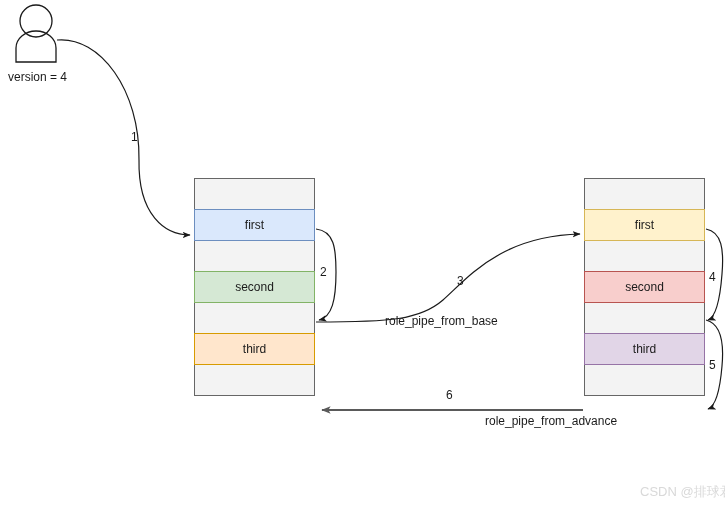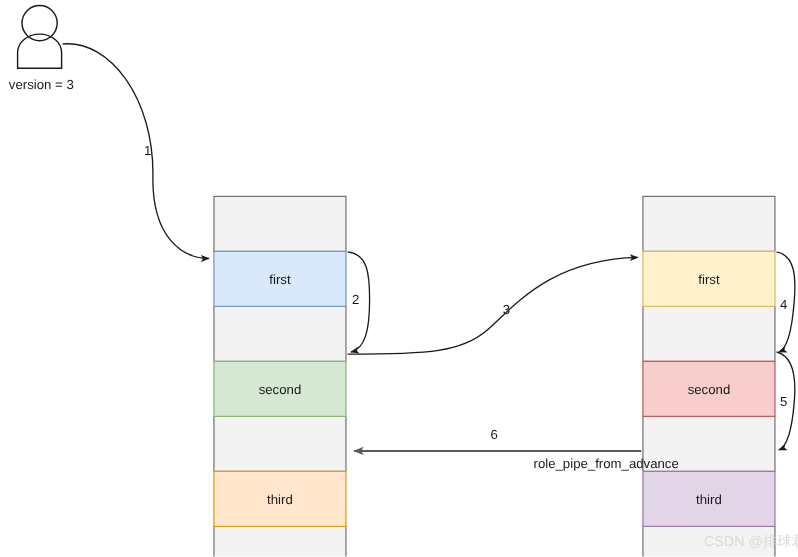--- a/index.html
+++ b/index.html
@@ -30,21 +30,21 @@
     height: 506px;
     pointer-events: none;
   }
   .stack {
     position: absolute;
     width: 121px;
     box-sizing: border-box;
   }
   .cell {
     box-sizing: border-box;
-    height: 51px;
+    height: 32px;
     border: 1px solid #666666;
     background: #f3f3f3;
     display: flex;
     align-items: center;
     justify-content: center;
     font-size: 12px;
     line-height: 1;
     margin-top: -1px;
     color: #1a1a1a;
   }
@@ -104,21 +104,21 @@
 
     <path d="M316 322 C390 322 420 320 443 300 C468 278 500 236 580 234" fill="none" stroke="#1a1a1a" stroke-width="1.2" marker-end="url(#arrowThin)"></path>
 
     <path d="M706 229 C722 232 724 250 722 274 C720 300 716 317 708 320" fill="none" stroke="#1a1a1a" stroke-width="1.2" marker-end="url(#arrowThin)"></path>
 
     <path d="M706 320 C722 324 724 344 722 366 C720 390 716 406 708 409" fill="none" stroke="#1a1a1a" stroke-width="1.2" marker-end="url(#arrowThin)"></path>
 
     <path d="M583 410 L322 410" fill="none" stroke="#5a5a5a" stroke-width="2" marker-end="url(#arrowThick)"></path>
   </svg>
 
-  <div class="actor-label" style="left:8px; top:70px;">version = 3</div>
+  <div class="actor-label" style="left:8px; top:70px;">version = 4</div>
 
   <div class="stack" id="stack-base" style="left:194px; top:178px;">
       <div class="cell" style="background: rgb(243, 243, 243); border-color: rgb(102, 102, 102);">
         <span></span>
       </div>
       <div class="cell" style="background: rgb(218, 232, 252); border-color: rgb(108, 142, 191); z-index: 2; position: relative;">
         <span>first</span>
       </div>
       <div class="cell" style="background: rgb(243, 243, 243); border-color: rgb(102, 102, 102);">
         <span></span>
@@ -166,18 +166,19 @@
   <div class="edge-label" style="left:320px; top:265px;">2</div>
 
   <div class="edge-label" style="left:457px; top:274px;">3</div>
 
   <div class="edge-label" style="left:709px; top:270px;">4</div>
 
   <div class="edge-label" style="left:709px; top:358px;">5</div>
 
   <div class="edge-label" style="left:446px; top:388px;">6</div>
 
+  <div class="edge-label" style="left:385px; top:314px;">role_pipe_from_base</div>
 
   <div class="edge-label" style="left:485px; top:414px;">role_pipe_from_advance</div>
 
   <div class="watermark" style="left:640px; top:483px;">CSDN @排球君</div>
 
 </div>
 
 </body></html>

